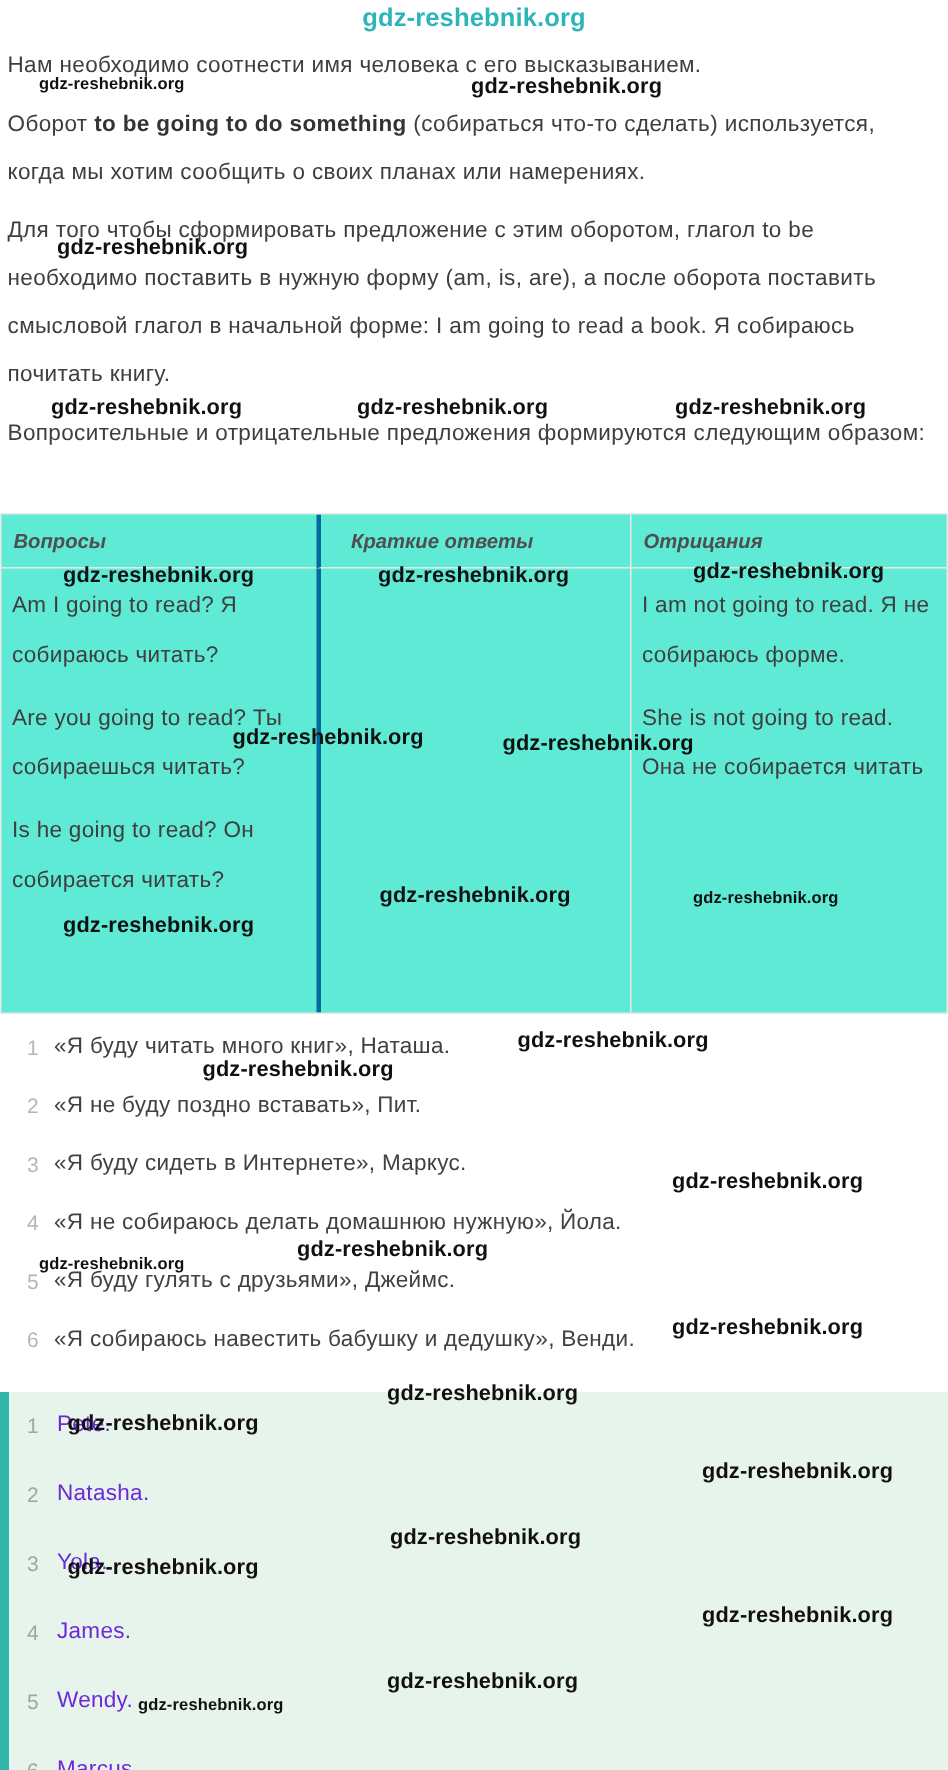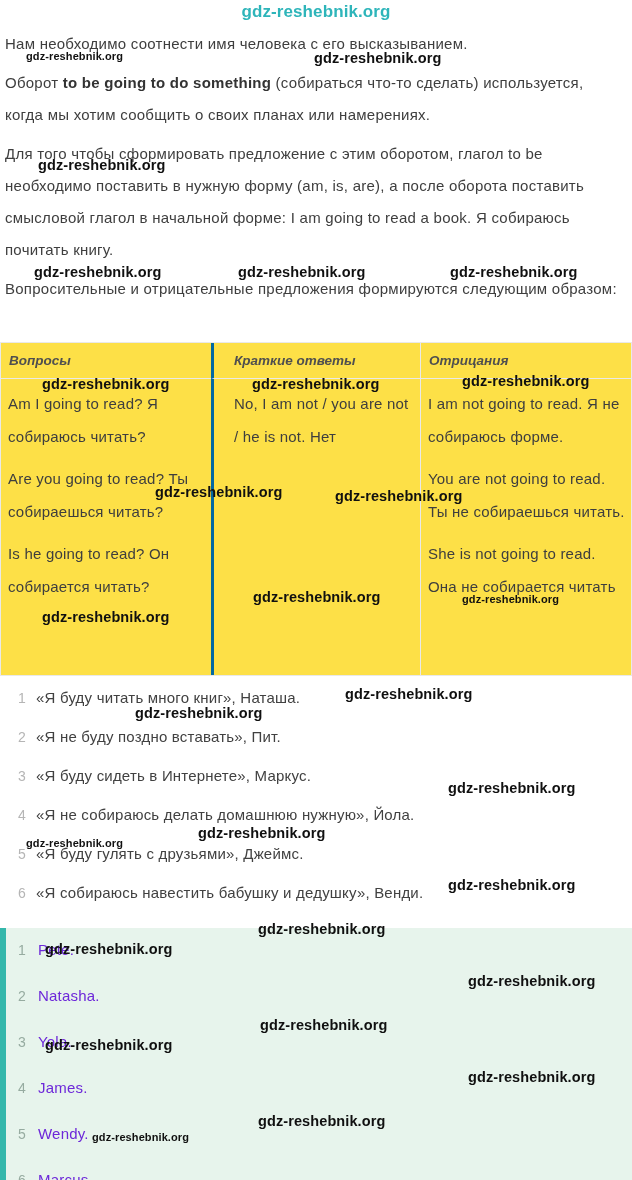--- a/index.html
+++ b/index.html
@@ -43,21 +43,21 @@
   
   .tbl{
     position:absolute;top:342px;left:0;
     width:632px;height:334px;
     box-sizing:border-box;
     display:grid;
     grid-template-columns:210px 210px 1fr;
     grid-template-rows:36px auto;
     border:1px solid #e9e9e9;
     overflow:hidden;
-    background:#fde047;
+    background:#5eead4;
   }
   .th{
     box-sizing:border-box;
     padding:10px 8px 0 8px;
     font-size:13.5px;
     font-style:italic;
     font-weight:bold;
     color:#4f4f4f;
     border-bottom:1px solid #e9e9e9;
   }
@@ -163,25 +163,23 @@
     <div class="th">Вопросы</div>
     <div class="th mid">Краткие ответы</div>
     <div class="th">Отрицания</div>
 
     <div class="td">
       <p>Am I going to read? Я собираюсь читать?</p>
       <p>Are you going to read? Ты собираешься читать?</p>
       <p>Is he going to read? Он собирается читать?</p>
     </div>
     <div class="td mid">
-      <p>No, I am not / you are not / he is not. Нет</p>
     </div>
     <div class="td">
       <p>I am not going to read. Я не собираюсь форме.</p>
-      <p>You are not going to read. Ты не собираешься читать.</p>
       <p>She is not going to read. Она не собирается читать</p>
     </div>
   </div>
 
   <div class="statements">
     <div class="s-item">
         <span class="num">1</span>
         <span class="txt">«Я буду читать много книг», Наташа.</span>
       </div>
     <div class="s-item">

